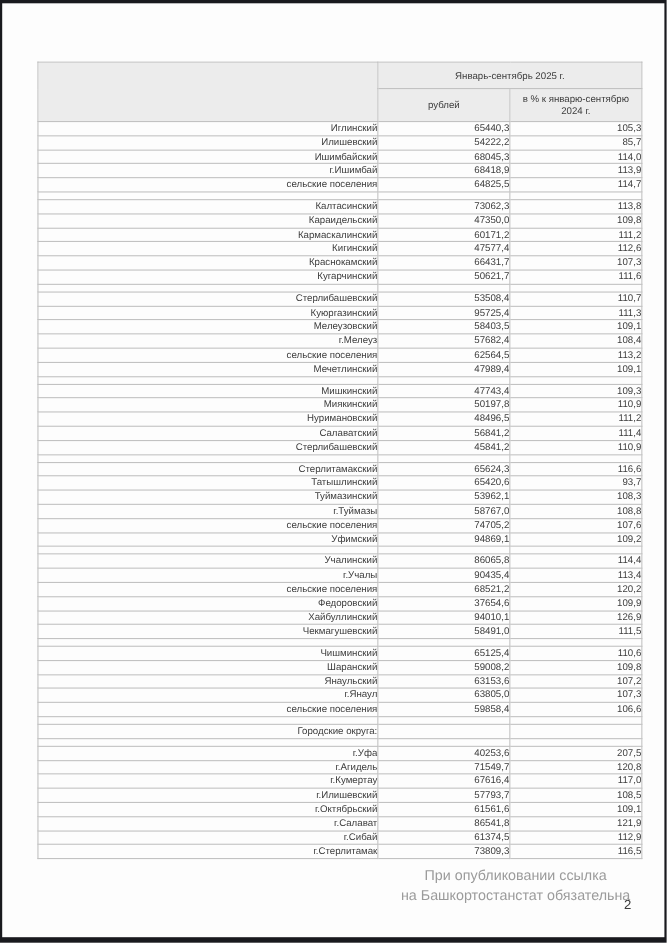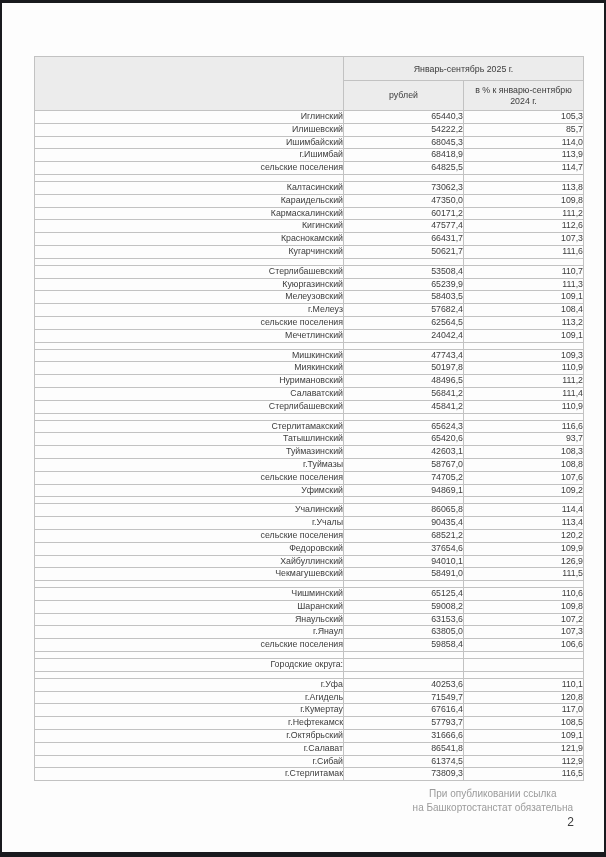--- a/index.html
+++ b/index.html
@@ -28,21 +28,21 @@
   }
   td.period{height:23px;}
   td.sub{height:29px;line-height:1.2;}
   tbody td{height:11.8px;line-height:11.8px;}
   td.name{text-align:right;padding-left:4px;}
   td.name.ind{padding-left:24px;}
   td.num{text-align:right;padding-right:13px;}
   tr.sep td{height:6px;line-height:6px;}
   .note{
     position:absolute;top:784px;right:31px;
-    text-align:center;font-size:10px;line-height:1.4;color:#9b9b9b;
+    text-align:center;font-size:13px;line-height:1.4;color:#9b9b9b;
   }
   .pagenum{
     position:absolute;top:812px;right:30px;
     font-size:12px;color:#3c3c3c;
   }
 </style>
 </head>
 <body>
 
 <div class="page">
@@ -129,41 +129,41 @@
           <td></td>
           <td></td>
         </tr>
         <tr>
           <td class="name">Стерлибашевский</td>
           <td class="num">53508,4</td>
           <td class="num">110,7</td>
         </tr>
         <tr>
           <td class="name">Куюргазинский</td>
-          <td class="num">65239,9</td>
+          <td class="num">95725,4</td>
           <td class="num">111,3</td>
         </tr>
         <tr>
           <td class="name">Мелеузовский</td>
           <td class="num">58403,5</td>
           <td class="num">109,1</td>
         </tr>
         <tr>
           <td class="name ind">г.Мелеуз</td>
           <td class="num">57682,4</td>
           <td class="num">108,4</td>
         </tr>
         <tr>
           <td class="name ind">сельские поселения</td>
           <td class="num">62564,5</td>
           <td class="num">113,2</td>
         </tr>
         <tr>
           <td class="name">Мечетлинский</td>
-          <td class="num">24042,4</td>
+          <td class="num">47989,4</td>
           <td class="num">109,1</td>
         </tr>
         <tr class="sep">
           <td></td>
           <td></td>
           <td></td>
         </tr>
         <tr>
           <td class="name">Мишкинский</td>
           <td class="num">47743,4</td>
@@ -199,21 +199,21 @@
           <td class="num">65624,3</td>
           <td class="num">116,6</td>
         </tr>
         <tr>
           <td class="name">Татышлинский</td>
           <td class="num">65420,6</td>
           <td class="num">93,7</td>
         </tr>
         <tr>
           <td class="name">Туймазинский</td>
-          <td class="num">42603,1</td>
+          <td class="num">53962,1</td>
           <td class="num">108,3</td>
         </tr>
         <tr>
           <td class="name ind">г.Туймазы</td>
           <td class="num">58767,0</td>
           <td class="num">108,8</td>
         </tr>
         <tr>
           <td class="name ind">сельские поселения</td>
           <td class="num">74705,2</td>
@@ -300,40 +300,40 @@
           <td class="num"></td>
         </tr>
         <tr class="sep">
           <td></td>
           <td></td>
           <td></td>
         </tr>
         <tr>
           <td class="name">г.Уфа</td>
           <td class="num">40253,6</td>
-          <td class="num">110,1</td>
+          <td class="num">207,5</td>
         </tr>
         <tr>
           <td class="name">г.Агидель</td>
           <td class="num">71549,7</td>
           <td class="num">120,8</td>
         </tr>
         <tr>
           <td class="name">г.Кумертау</td>
           <td class="num">67616,4</td>
           <td class="num">117,0</td>
         </tr>
         <tr>
-          <td class="name">г.Нефтекамск</td>
+          <td class="name">г.Илишевский</td>
           <td class="num">57793,7</td>
           <td class="num">108,5</td>
         </tr>
         <tr>
           <td class="name">г.Октябрьский</td>
-          <td class="num">31666,6</td>
+          <td class="num">61561,6</td>
           <td class="num">109,1</td>
         </tr>
         <tr>
           <td class="name">г.Салават</td>
           <td class="num">86541,8</td>
           <td class="num">121,9</td>
         </tr>
         <tr>
           <td class="name">г.Сибай</td>
           <td class="num">61374,5</td>

